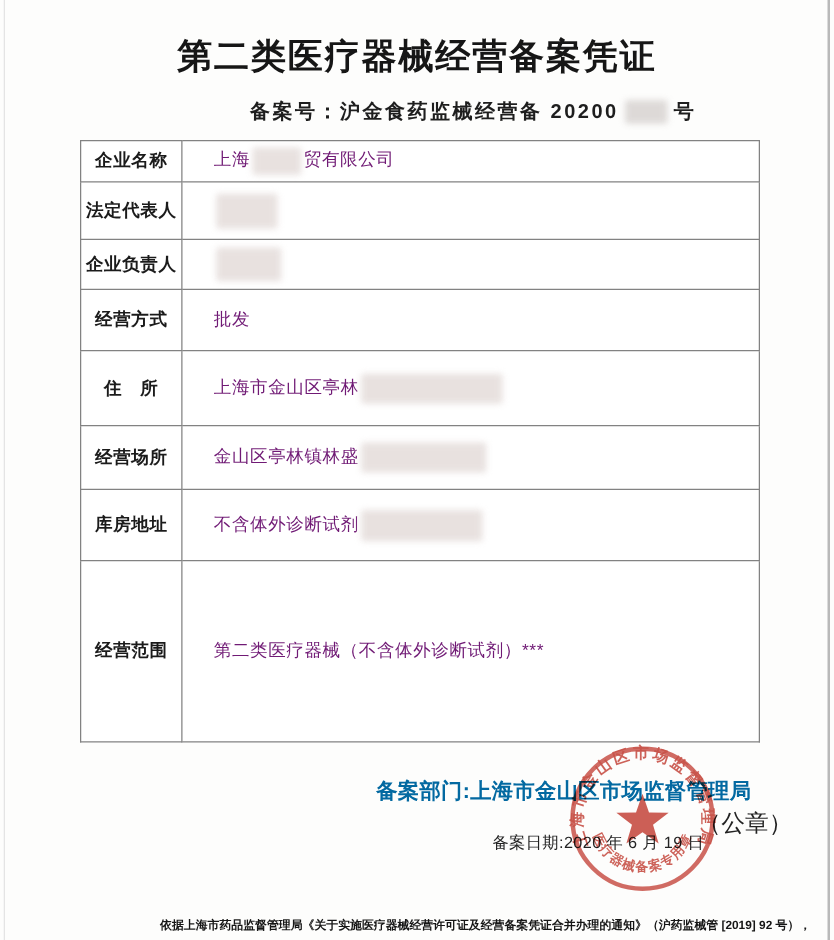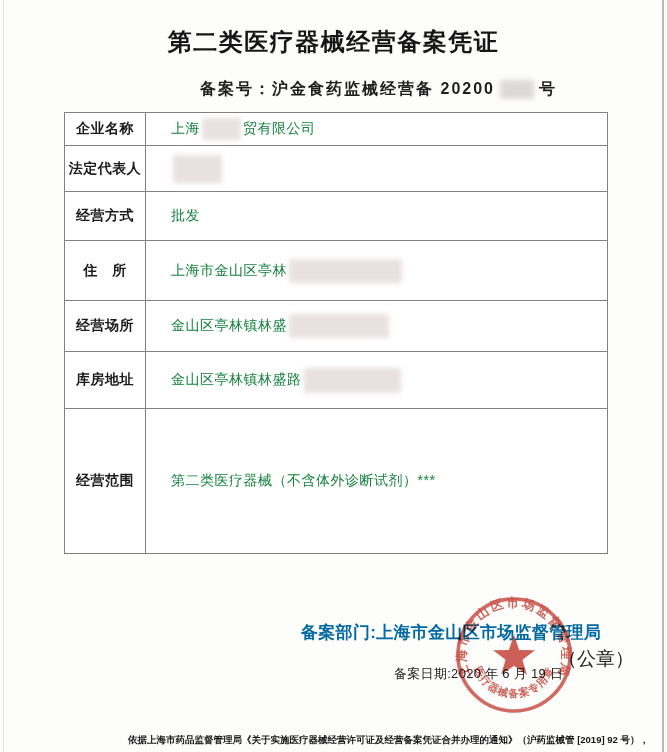--- a/index.html
+++ b/index.html
@@ -11,21 +11,21 @@
     overflow: hidden;
     color: #1c1c1c;
   }
   .page { position: absolute; inset: 0; }
 
   .edge-left  { position: absolute; left: 3px; top: 0; width: 1px; height: 100%; background: #e4e4e4; }
   .edge-right { position: absolute; left: 662px; top: 0; width: 2px; height: 100%; background: #b9b9b9; }
 
   .title {
     position: absolute; top: 26px; left: 0; width: 100%;
-    text-align: center; font-size: 24px; font-weight: 700;
+    text-align: center; font-size: 28px; font-weight: 700;
     letter-spacing: 1.5px; color: #161616;
   }
   .filing-line {
     position: absolute; top: 79px; left: 0; width: 100%;
     display: flex; justify-content: center; align-items: center;
     transform: translateX(45px);
     font-size: 16px; font-weight: 700; letter-spacing: 2px; color: #1e1e1e;
     white-space: nowrap;
   }
   .redact {
@@ -41,21 +41,21 @@
     background: #fff;
   }
   table.cert, table.cert td { border: 1px solid #828282; }
   td.lbl {
     width: 81px; text-align: center; vertical-align: middle;
     font-size: 14px; font-weight: 700; color: #1b1b1b;
     letter-spacing: 0.5px; padding: 0 2px;
   }
   td.val {
     vertical-align: middle; padding-left: 25px;
-    font-size: 14px; color: #15803d; letter-spacing: 0.5px;
+    font-size: 14px; color: #701a75; letter-spacing: 0.5px;
   }
   td.val .redact { margin: 0 2px; }
 
   .dept-line  { position: absolute; left: 301px; top: 621px; font-size: 17px; color: #0369a1; white-space: nowrap; letter-spacing: .3px; font-weight: bold; }
   .seal-note  { position: absolute; left: 558px; top: 646px; font-size: 19px; color: #232323; white-space: nowrap; }
   .date-line  { position: absolute; left: 394px; top: 665px; font-size: 13px; color: #232323; white-space: nowrap; letter-spacing: .3px; }
 
   .stamp {
     position: absolute; left: 452px; top: 593px;
     width: 124px; height: 124px;
@@ -80,43 +80,47 @@
 
   <div class="filing-line">
     <span>备案号：</span>
       <span>沪金食药监械经营备 20200</span>
       <span class="redact"></span>
       <span>号</span>
   </div>
 
   <table class="cert">
     <tbody>
-        <tr style="height: 33px;">
+        <tr style="height: 33px; font-family: Liberation Serif, serif;">
           <td class="lbl">企业名称</td>
           <td class="val"><span>上海</span><span class="redact" style="width: 39px; height: 22px;"></span><span>贸有限公司</span></td>
         </tr>
         <tr style="height: 46px;">
           <td class="lbl">法定代表人</td>
           <td class="val"><span class="redact" style="width: 49px; height: 28px;"></span></td>
+        </tr>
+        <tr style="height: 40px;">
+          <td class="lbl">企业负责人</td>
+          <td class="val"><span class="redact" style="width: 52px; height: 27px;"></span></td>
         </tr>
         <tr style="height: 49px;">
           <td class="lbl">经营方式</td>
           <td class="val"><span>批发</span></td>
         </tr>
         <tr style="height: 60px; margin-top: 28px;">
           <td class="lbl">住　所</td>
           <td class="val"><span>上海市金山区亭林</span><span class="redact" style="width: 113px; height: 24px;"></span></td>
         </tr>
         <tr style="height: 51px;">
           <td class="lbl">经营场所</td>
           <td class="val"><span>金山区亭林镇林盛</span><span class="redact" style="width: 100px; height: 24px;"></span></td>
         </tr>
         <tr style="height: 57px;">
           <td class="lbl">库房地址</td>
-          <td class="val"><span>金山区亭林镇林盛路</span><span class="redact" style="width: 97px; height: 25px;"></span></td>
+          <td class="val"><span>不含体外诊断试剂</span><span class="redact" style="width: 97px; height: 25px;"></span></td>
         </tr>
         <tr style="height: 145px;">
           <td class="lbl">经营范围</td>
           <td class="val"><span>第二类医疗器械（不含体外诊断试剂）***</span></td>
         </tr>
       </tbody>
   </table>
 
   <div class="dept-line">备案部门:上海市金山区市场监督管理局</div>
   <div class="seal-note">（公章）</div>

